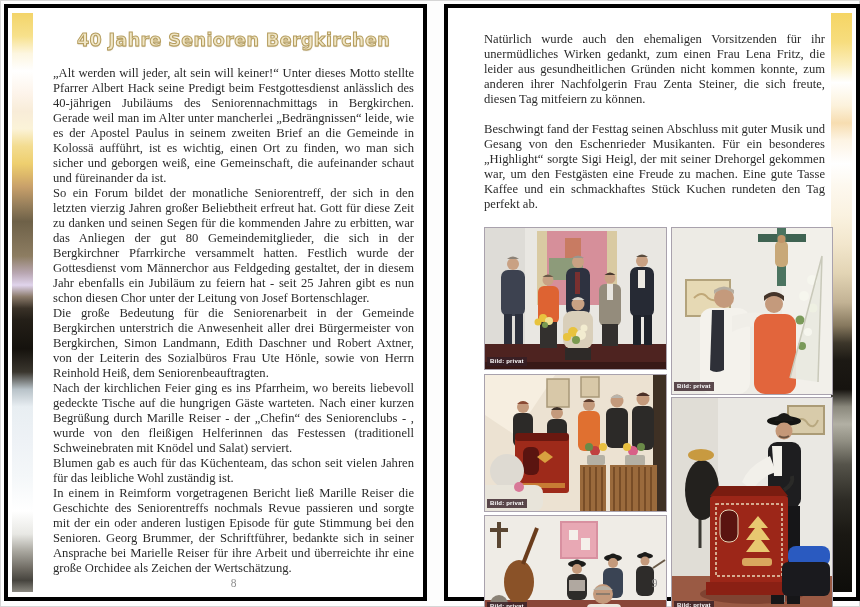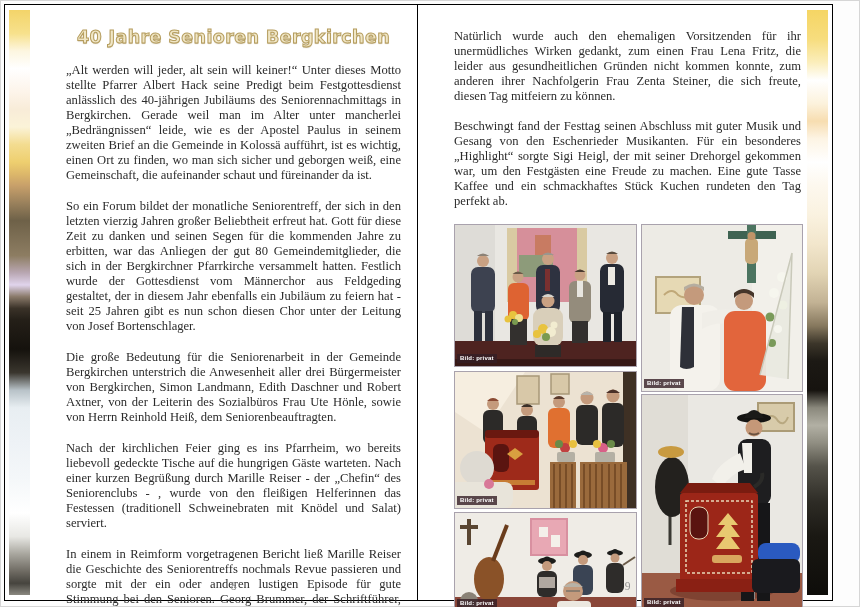--- a/index.html
+++ b/index.html
@@ -4,24 +4,24 @@
 <style>
   html,body{margin:0;padding:0;}
   body{
     width:860px;height:607px;position:relative;overflow:hidden;
     background:#ffffff;font-family:"Liberation Serif","DejaVu Serif",serif;
   }
   .canvas{position:absolute;inset:0;border:1px solid #d6d6d6;box-sizing:border-box;background:#fdfdfd;}
 
   .page{
     position:absolute;top:3px;height:597px;background:#ffffff;
-    border:1px solid #000000;box-sizing:border-box;
+    border:4px solid #000000;box-sizing:border-box;
   }
   .page-left{left:3px;width:423px;}
-  .page-right{left:416px;width:416px;}
+  .page-right{left:443px;width:416px;}
 
   
   .wc-strip{position:absolute;top:5px;bottom:5px;width:21px;filter:blur(0.6px);}
   .wc-left{left:4px;
     background:linear-gradient(to bottom,
       #f3d469 0%, #f7e18c 4%, #fdf6e0 7%, #ffffff 10%, #fdf4ea 14%, #f8ecd8 17%,
       #fbf3d8 20%, #f3dc90 23%, #eecf6f 26%, #ddb86a 28%, #c8a06a 30%, #9a815c 33%,
       #6e6148 36%, #8d7d62 42%, #baa8b4 45%, #e0d4ec 47%, #8a7a6a 49%, #3a3228 51%,
       #241f18 53%, #15120d 58%, #3a362e 62%, #b8c2c8 65%, #e8eef2 68%, #eef2f6 74%,
       #f4f7f9 80%, #ffffff 86%, #e8e8e4 90%, #a8a69e 93%, #6e6a62 96%, #46443e 98%, #8a8880 100%);
@@ -41,21 +41,21 @@
     text-align:center;
     font-family:"DejaVu Sans","Liberation Sans",sans-serif;
     font-weight:bold;font-size:17.5px;letter-spacing:.4px;
     color:#f0e6c6;
     -webkit-text-stroke:1px #b59d5e;
     text-shadow:0 1px 1px rgba(140,112,48,.45);
     margin:0 0 16px 0;
   }
 
   .bodytext p{
-    margin:16px;font-size:12.6px;line-height:15px;color:#2b2b2b;
+    margin:0;font-size:12.6px;line-height:15px;color:#2b2b2b;
     text-align:justify;hyphens:auto;-webkit-hyphens:auto;
   }
   .content-right .bodytext p{margin:0 0 15px 0;}
 
   .pagenum{
     position:absolute;bottom:8px;left:0;right:0;text-align:center;
     font-size:11.5px;color:#8f8f8f;
   }
   .page-left .pagenum{left:45px;right:9px;}
   .page-right .pagenum{left:36px;right:31px;}
@@ -87,22 +87,22 @@
 
   <div class="page page-left">
     <div class="wc-strip wc-left"></div>
     <div class="content-left">
       <h1 class="doc-title">40 Jahre Senioren Bergkirchen</h1>
       <div class="bodytext">
         <p>„Alt werden will jeder, alt sein will keiner!“ Unter dieses Motto stellte Pfarrer Albert Hack seine Predigt beim Festgottesdienst anlässlich des 40-jährigen Jubiläums des Seniorennachmittags in Bergkirchen. Gerade weil man im Alter unter mancherlei „Bedrängnissen“ leide, wie es der Apostel Paulus in seinem zweiten Brief an die Gemeinde in Kolossä aufführt, ist es wichtig, einen Ort zu finden, wo man sich sicher und geborgen weiß, eine Gemeinschaft, die aufeinander schaut und füreinander da ist.</p>
         <p>So ein Forum bildet der monatliche Seniorentreff, der sich in den letzten vierzig Jahren großer Beliebtheit erfreut hat. Gott für diese Zeit zu danken und seinen Segen für die kommenden Jahre zu erbitten, war das Anliegen der gut 80 Gemeindemitglieder, die sich in der Bergkirchner Pfarrkirche versammelt hatten. Festlich wurde der Gottesdienst vom Männerchor aus Feldgeding gestaltet, der in diesem Jahr ebenfalls ein Jubiläum zu feiern hat - seit 25 Jahren gibt es nun schon diesen Chor unter der Leitung von Josef Bortenschlager.</p>
         <p>Die große Bedeutung für die Seniorenarbeit in der Gemeinde Bergkirchen unterstrich die Anwesenheit aller drei Bürgermeister von Bergkirchen, Simon Landmann, Edith Daschner und Robert Axtner, von der Leiterin des Sozialbüros Frau Ute Hönle, sowie von Herrn Reinhold Heiß, dem Seniorenbeauftragten.</p>
         <p>Nach der kirchlichen Feier ging es ins Pfarrheim, wo bereits liebevoll gedeckte Tische auf die hungrigen Gäste warteten. Nach einer kurzen Begrüßung durch Marille Reiser - der „Chefin“ des Seniorenclubs - , wurde von den fleißigen Helferinnen das Festessen (traditionell Schweinebraten mit Knödel und Salat) serviert.</p>
+        <p>Blumen gab es auch für das Küchenteam, das schon seit vielen Jahren für das leibliche Wohl zuständig ist.</p>
         <p>In einem in Reimform vorgetragenen Bericht ließ Marille Reiser die Geschichte des Seniorentreffs nochmals Revue passieren und sorgte mit der ein oder anderen lustigen Episode für gute Stimmung bei den Senioren. Georg Brummer, der Schriftführer, bedankte sich in seiner Ansprache bei Marielle Reiser für ihre Arbeit und überreichte ihr eine große Orchidee als Zeichen der Wertschätzung.</p>
-        <p>Blumen gab es auch für das Küchenteam, das schon seit vielen Jahren für das leibliche Wohl zuständig ist.</p>
       </div>
     </div>
     <div class="pagenum">8</div>
   </div>
 
   <div class="page page-right">
     <div class="wc-strip wc-right"></div>
     <div class="content-right">
       <div class="bodytext">
         <p>Natürlich wurde auch den ehemaligen Vorsitzenden für ihr unermüdliches Wirken gedankt, zum einen Frau Lena Fritz, die leider aus gesundheitlichen Gründen nicht kommen konnte, zum anderen ihrer Nachfolgerin Frau Zenta Steiner, die sich freute, diesen Tag mitfeiern zu können.</p>

